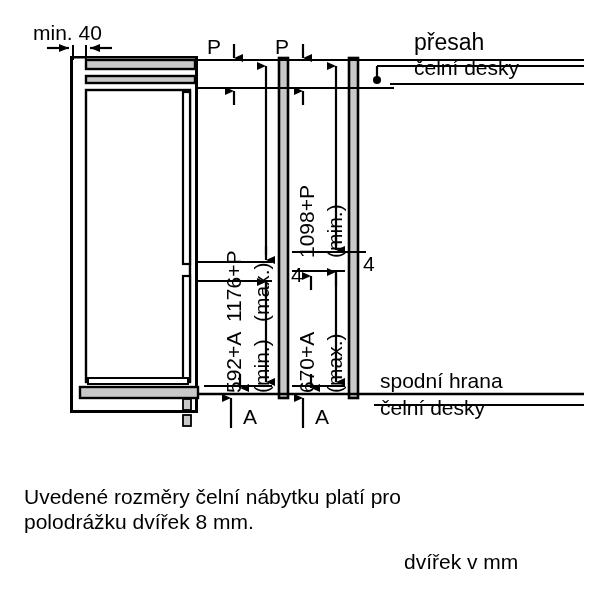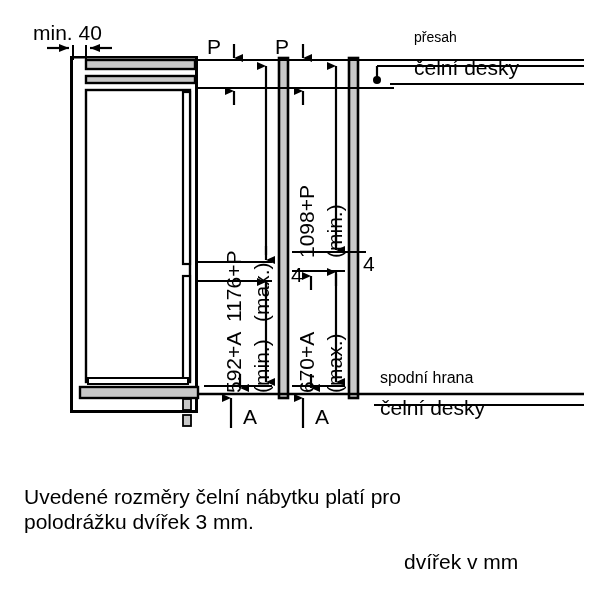--- a/index.html
+++ b/index.html
@@ -31,25 +31,25 @@
   .lbl {
     position: absolute;
     white-space: pre;
     font-family: "Liberation Sans", sans-serif;
     color: #000;
     line-height: 1.05;
   }
   .t-min40      { left: 33px;  top: 22px;  font-size: 21px; }
   .t-p1         { left: 207px; top: 36px;  font-size: 21px; }
   .t-p2         { left: 275px; top: 36px;  font-size: 21px; }
-  .t-presah     { left: 414px; top: 30px;  font-size: 14px; }
+  .t-presah     { left: 414px; top: 30px;  font-size: 23px; }
   .t-celni1     { left: 414px; top: 57px;  font-size: 21px; }
   .t-four-a     { left: 291px; top: 264px; font-size: 21px; }
   .t-four-b     { left: 363px; top: 253px; font-size: 21px; }
-  .t-spodni     { left: 380px; top: 370px; font-size: 16px; }
+  .t-spodni     { left: 380px; top: 370px; font-size: 21px; }
   .t-celni2     { left: 380px; top: 397px; font-size: 21px; }
   .t-a1         { left: 243px; top: 406px; font-size: 21px; }
   .t-a2         { left: 315px; top: 406px; font-size: 21px; }
   .t-note1      { left: 24px;  top: 486px; font-size: 21px; }
   .t-note2      { left: 24px;  top: 511px; font-size: 21px; }
   .t-units      { left: 404px; top: 551px; font-size: 21px; }
 
   .vlbl {
     position: absolute;
     white-space: pre;
@@ -248,16 +248,16 @@
   <div class="vlbl v-1098">1098+P</div>
   <div class="vlbl v-1098b">(min.)</div>
 
   <div class="vlbl v-592">592+A</div>
   <div class="vlbl v-592b">(min.)</div>
 
   <div class="vlbl v-670">670+A</div>
   <div class="vlbl v-670b">(max.)</div>
 
   <div class="lbl t-note1">Uvedené rozměry čelní nábytku platí pro</div>
-  <div class="lbl t-note2">polodrážku dvířek 3 mm.</div>
+  <div class="lbl t-note2">polodrážku dvířek 8 mm.</div>
   <div class="lbl t-units">dvířek v mm</div>
 
 </div>
 
 </body></html>

